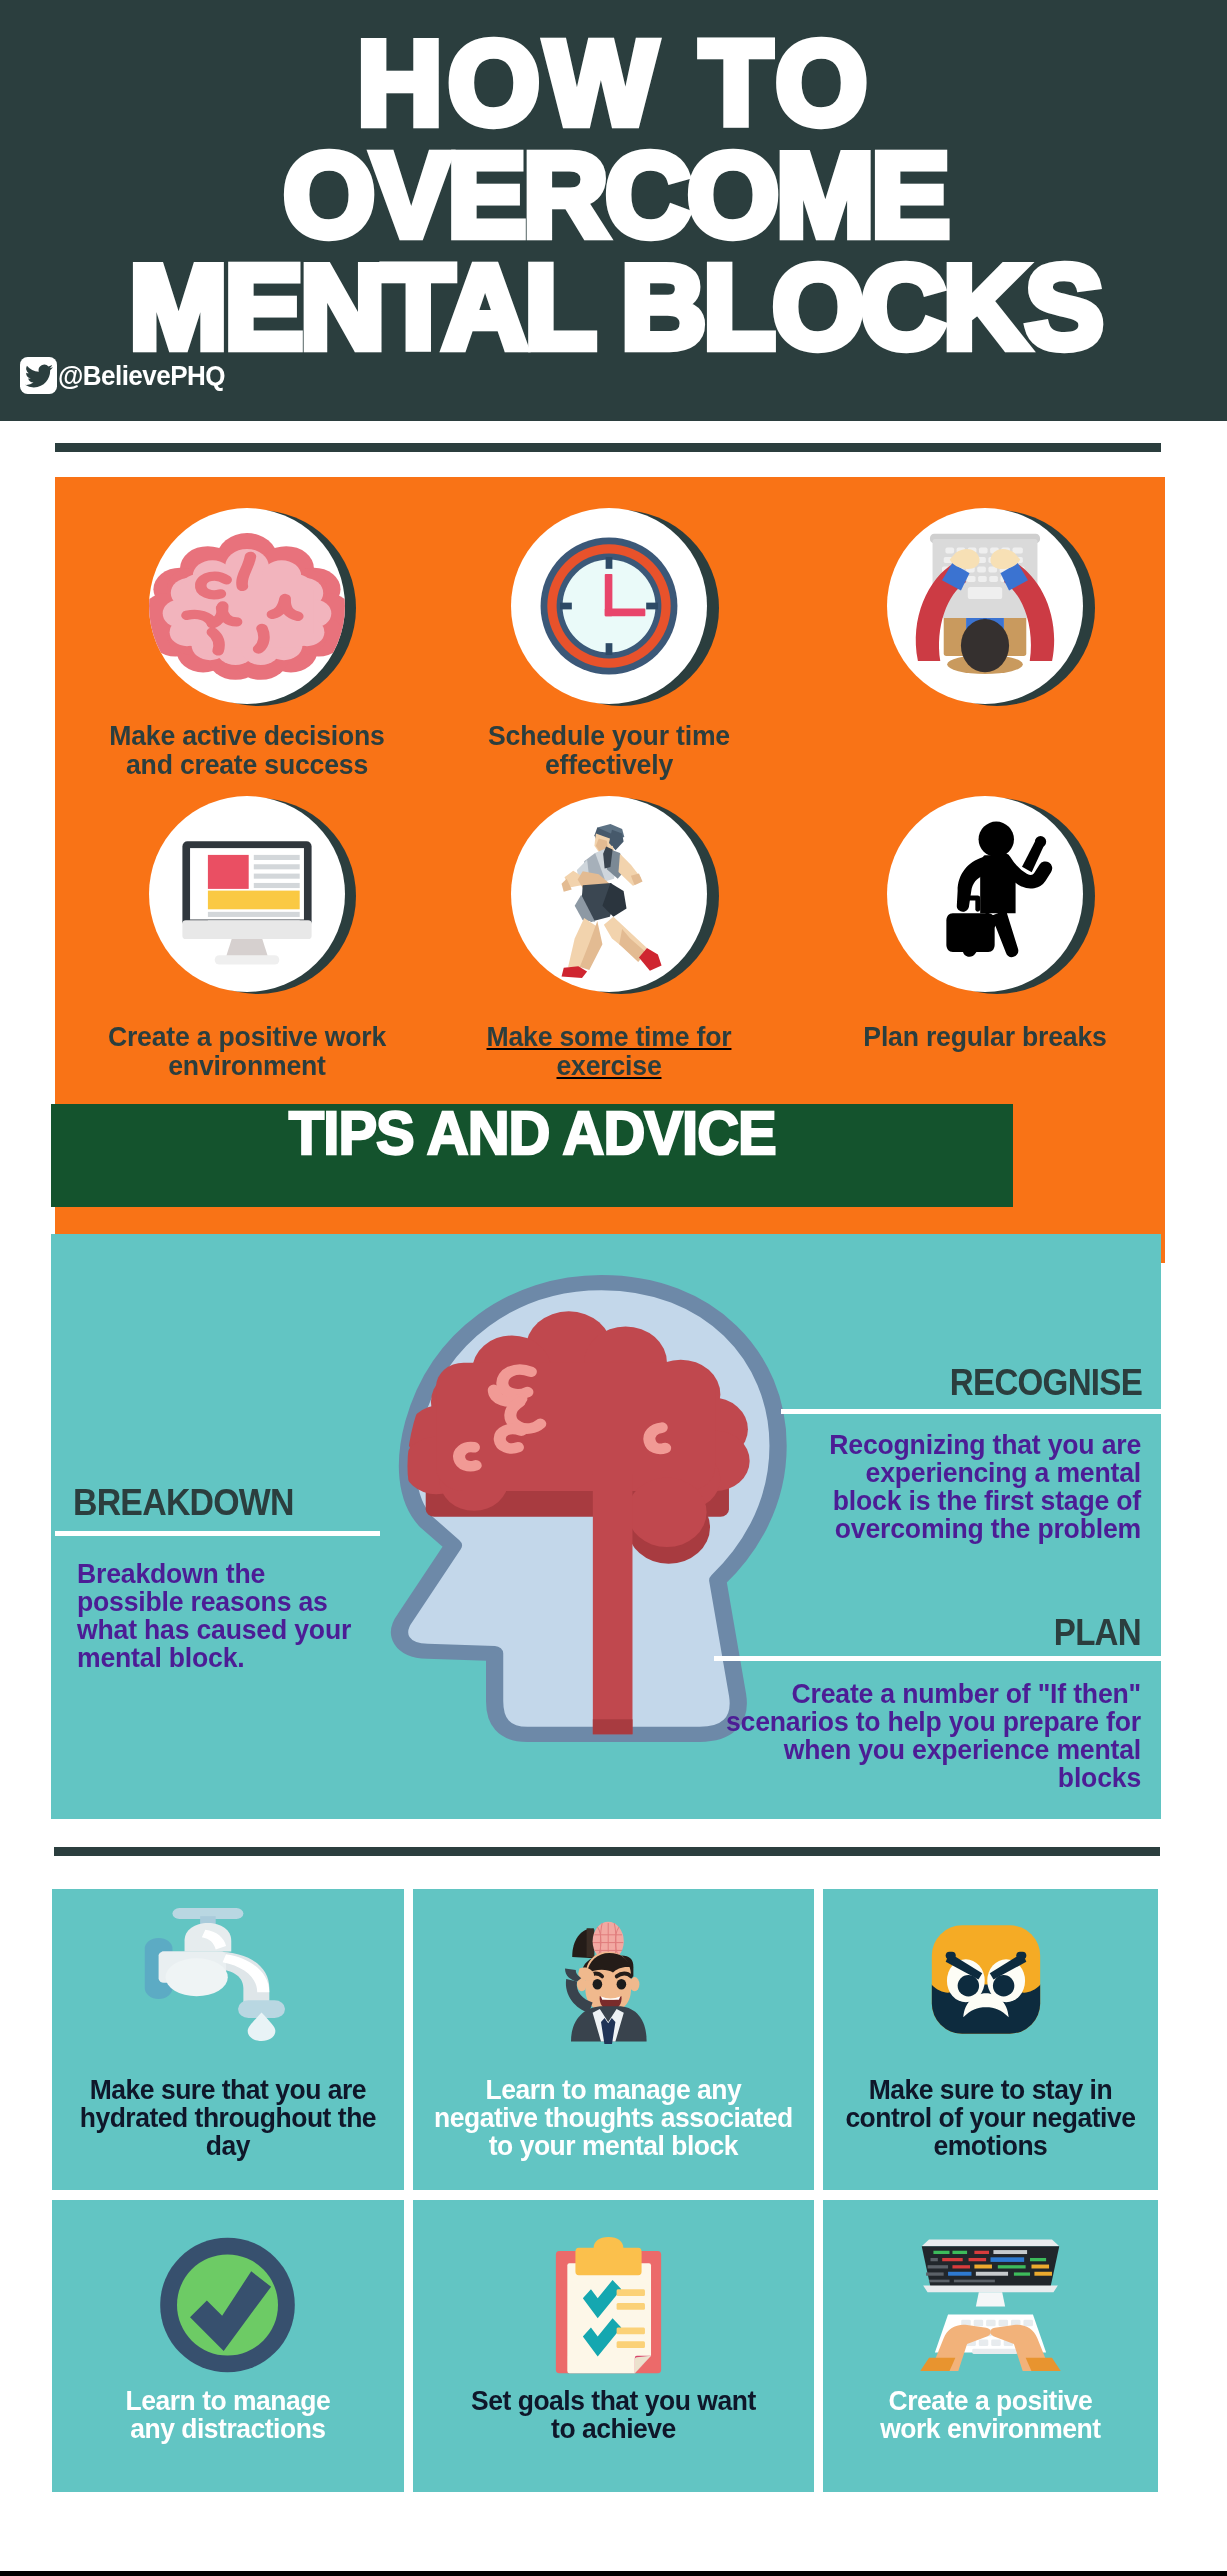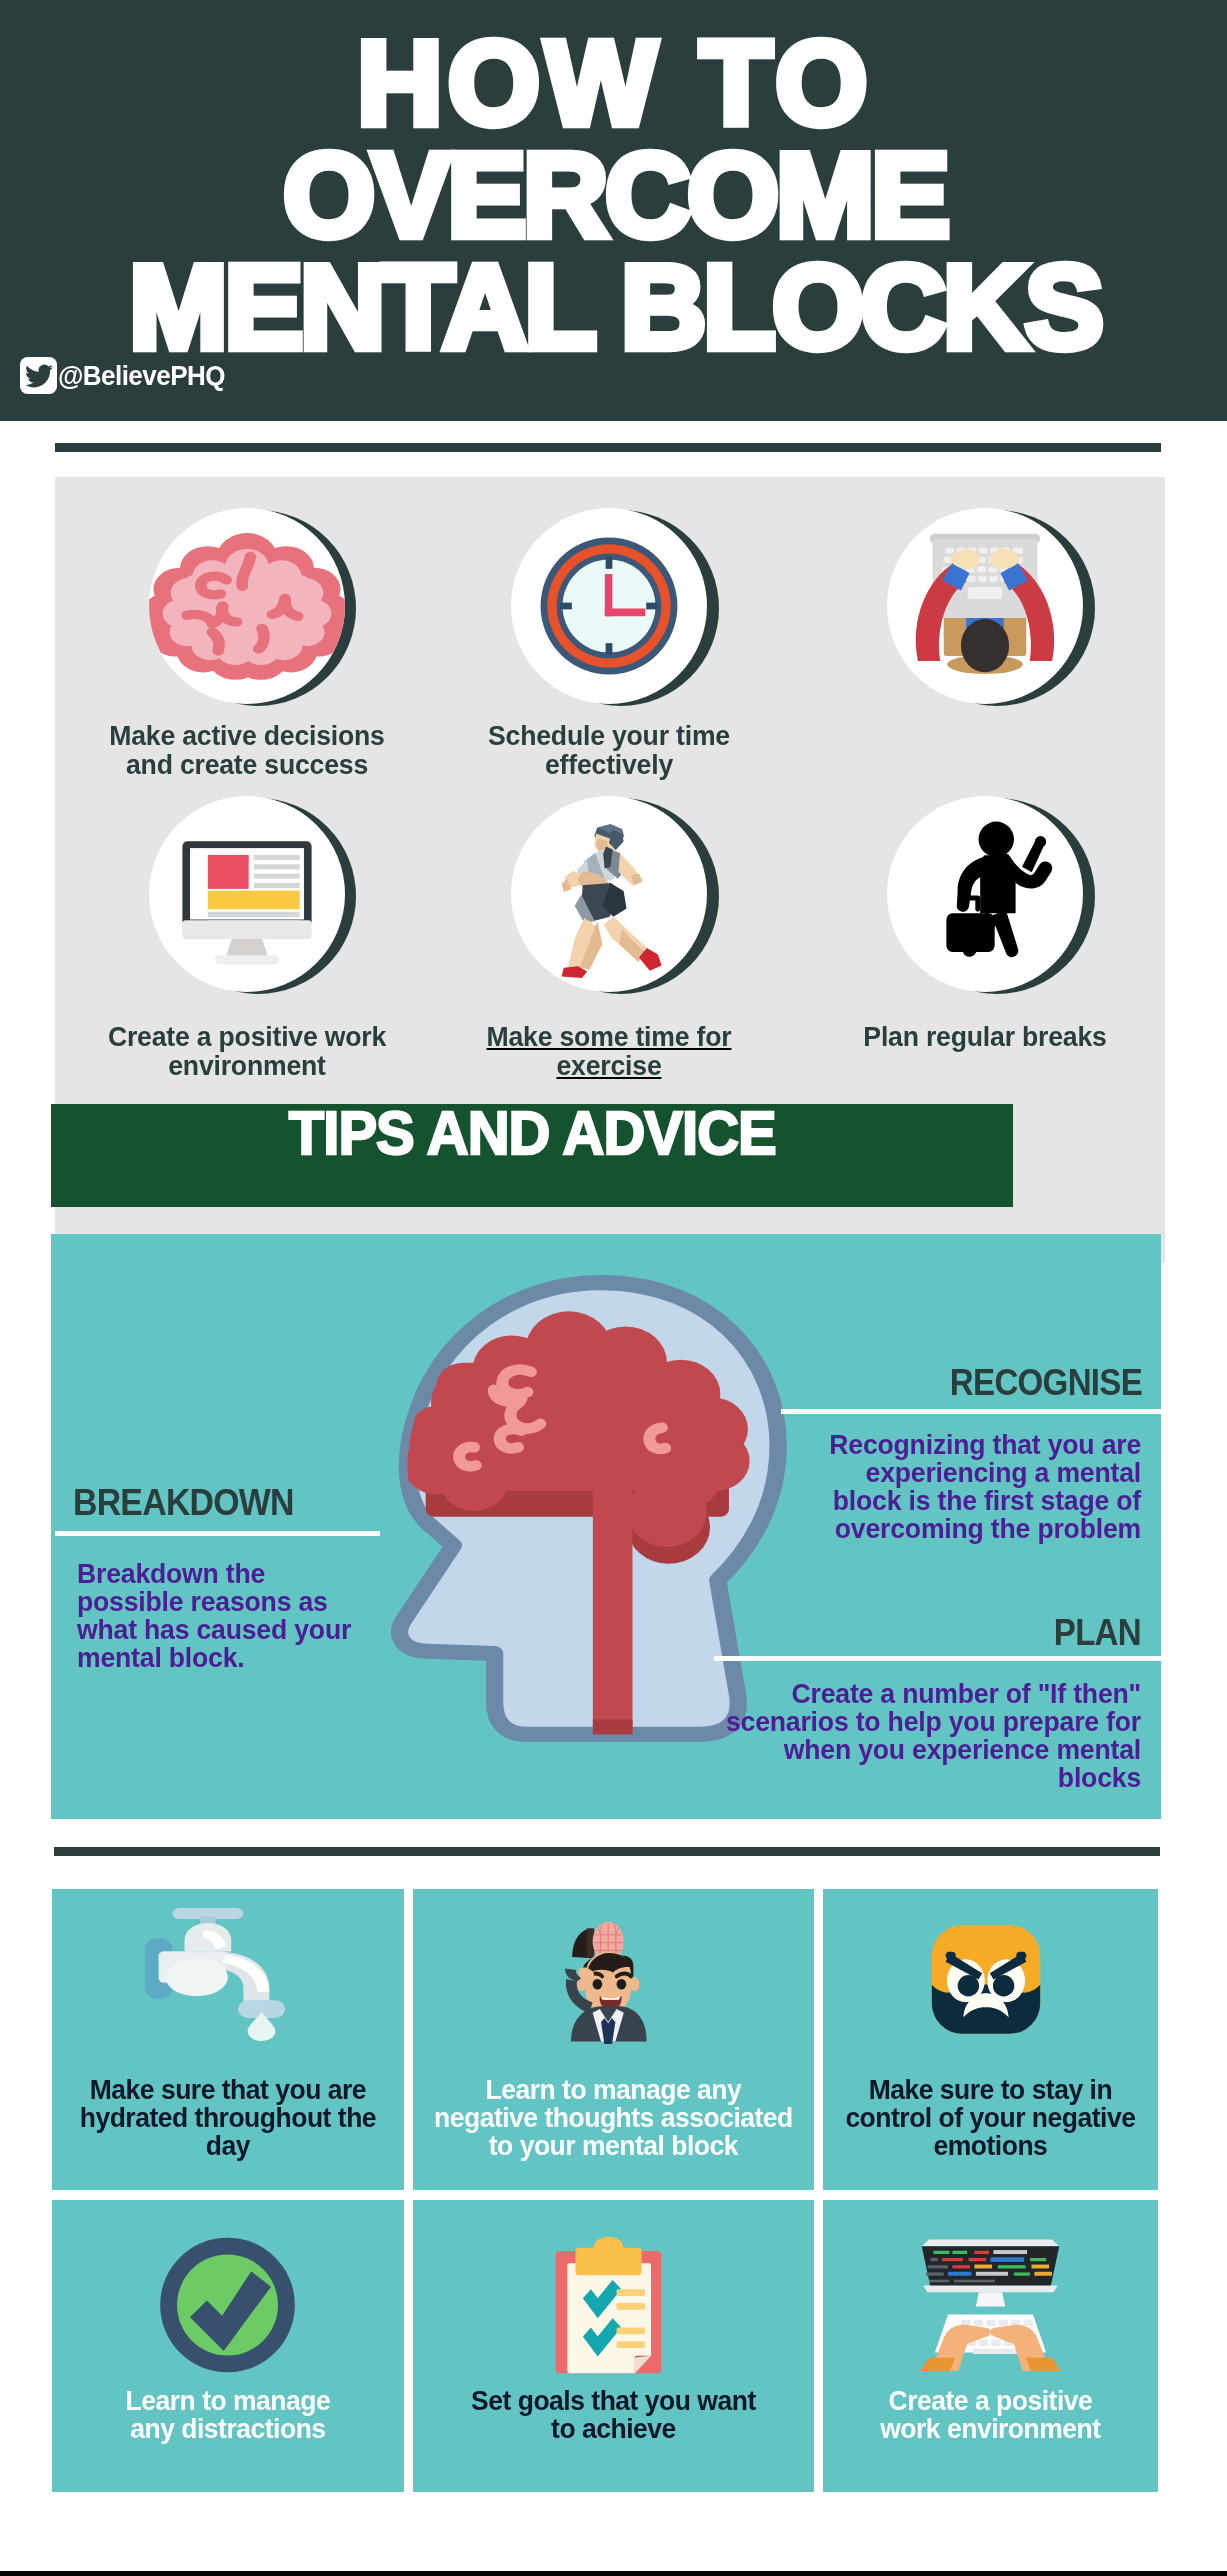--- a/index.html
+++ b/index.html
@@ -17,21 +17,21 @@
   .tw-badge { width:37px; height:37px; background:#ffffff; border-radius:7.7px; display:flex;
      align-items:center; justify-content:center; }
   .tw-badge svg { width:28px; height:28px; display:block; margin-top:0.8px; }
   .handle-text { color:#ffffff; font-size:28px; font-weight:bold; line-height:37px; margin-left:0.8px;
      letter-spacing:-0.6px; display:inline-block; transform:scaleX(0.93); transform-origin:0 50%; }
 
   
   .rule { position:absolute; background:#2b3e3e; }
 
   
-  .sec1 { position:absolute; left:55px; top:477px; width:1110px; height:786px; background:#e5e5e5; }
+  .sec1 { position:absolute; left:55px; top:477px; width:1110px; height:786px; background:#f97316; }
   .icell { position:absolute; width:370px; text-align:center; }
   .circwrap { position:relative; width:196px; height:196px; margin:0 auto; }
   .circ-shadow { position:absolute; left:11.5px; top:2.3px; width:196px; height:196px; border-radius:50%; background:#2b3e3e; }
   .circ { position:absolute; left:0; top:0; width:196px; height:196px; border-radius:50%;
      background:#ffffff; overflow:hidden; }
   .circ svg { position:absolute; left:50%; top:50%; transform:translate(-50%,-50%); }
   .icell.row2 .cap { margin-top:30px; }
   .icell .cap { margin-top:17px; color:#2b3e3e; font-size:28px; font-weight:bold; line-height:29px;
      letter-spacing:-0.2px; }
   .icell .cap > div { transform:scaleX(0.95); white-space:nowrap; }

